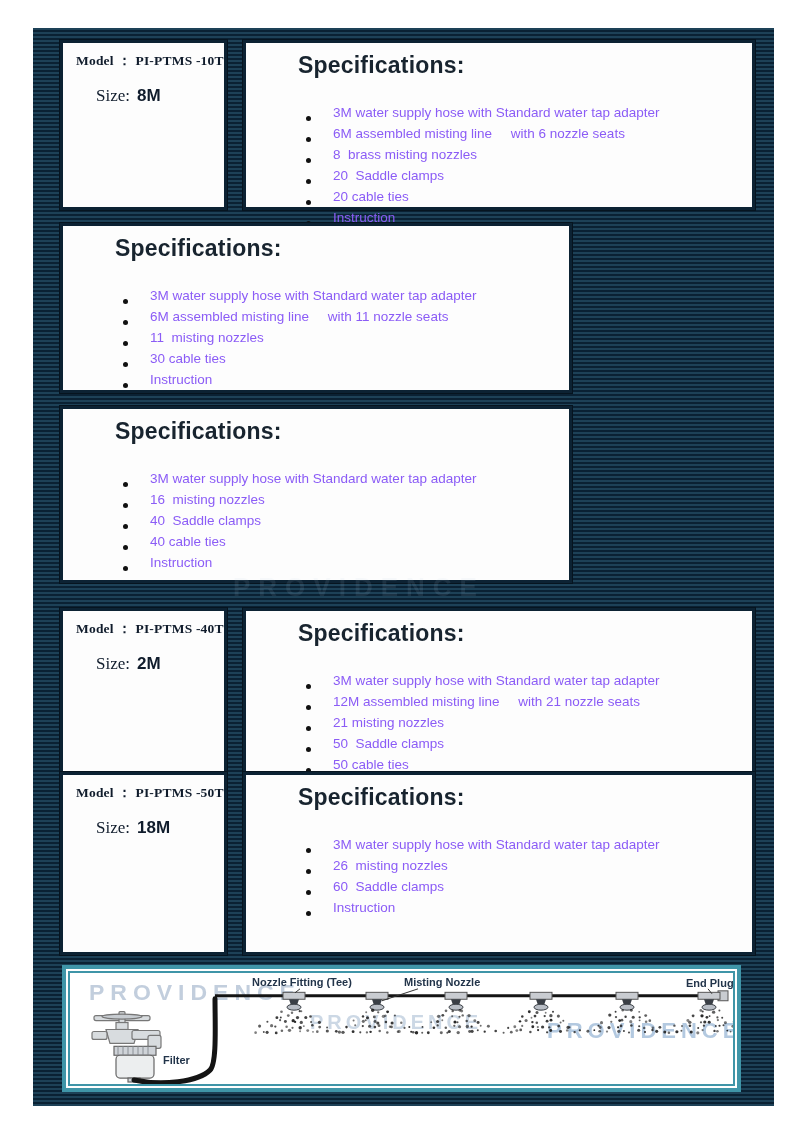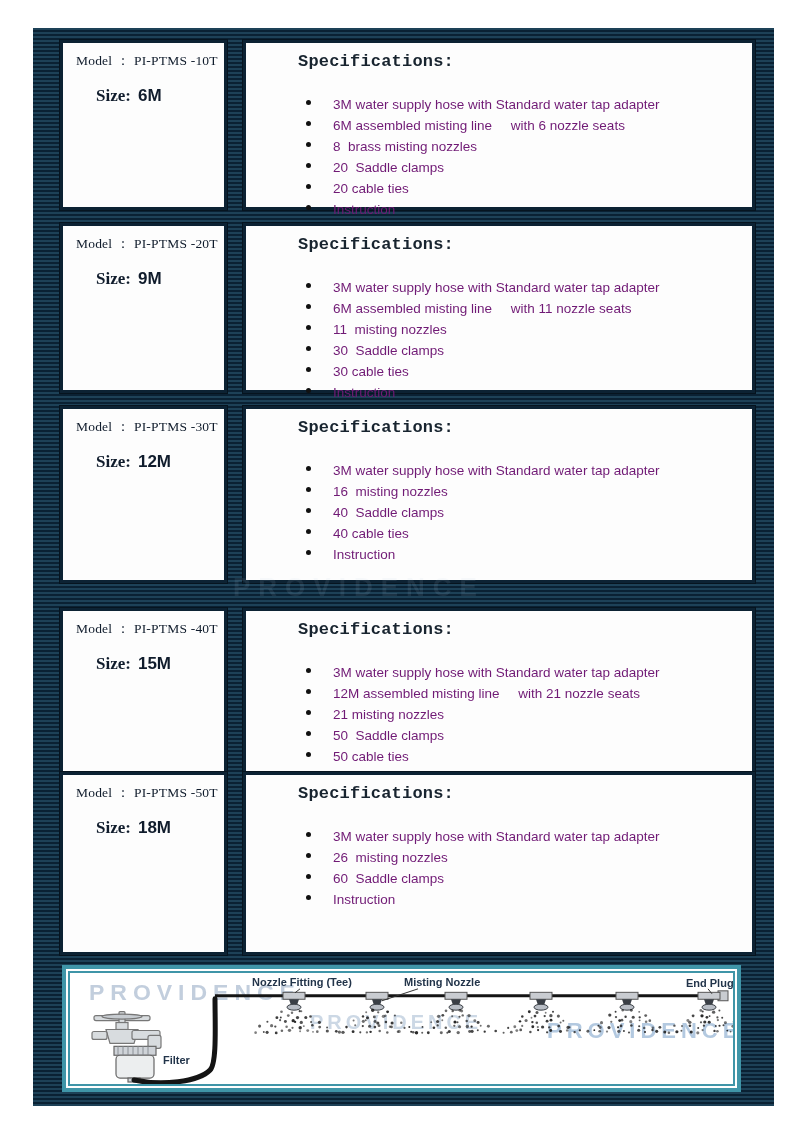--- a/index.html
+++ b/index.html
@@ -7,30 +7,30 @@
   .board{
     position:absolute;left:33px;top:28px;width:741px;height:1078px;
     background:repeating-linear-gradient(180deg,#1d4157 0px,#1d4157 2px,#0a2133 2px,#0a2133 4px);
     box-sizing:border-box;
   }
   .row{position:absolute;left:27px;display:flex;}
   .card{background:#fdfdfd;border:3px solid #0c2233;box-sizing:border-box;box-shadow:0 0 0 1px #06141f;}
   .card.left{width:167px;margin-right:16px;position:relative;}
   .card.right{width:512px;position:relative;}
   .model-line{
-    margin:9px 0 0 13px;font-family:"Liberation Serif",serif;font-weight:normal;
+    margin:9px 0 0 13px;font-family:"Liberation Serif",serif;font-weight:bold;
     font-size:13.5px;color:#101c2c;letter-spacing:.2px;white-space:pre;
   }
   .model-line .sep{padding:0 4px;}
   .size-line{margin:16px 0 0 33px;color:#101c2c;white-space:pre;}
-  .size-line .slabel{font-family:"Liberation Serif",serif;font-weight:bold;font-size:17px;}
+  .size-line .slabel{font-family:"Liberation Serif",serif;font-weight:normal;font-size:17px;}
   .size-line .sval{font-family:"Liberation Sans",sans-serif;font-weight:bold;font-size:17px;padding-left:7px;}
-  .spec-title{margin:9px 0 0 52px;font-size:17px;font-weight:600;color:#18242f;letter-spacing:.2px;font-family:Liberation Mono, monospace;}
+  .spec-title{margin:9px 0 0 52px;font-size:23px;font-weight:600;color:#18242f;letter-spacing:.2px;}
   ul.specs{list-style:none;margin:23px 0 0 60px;padding:0;}
-  ul.specs li{display:flex;align-items:center;line-height:21px;font-size:13.5px;color:#701a75;white-space:pre-wrap;}
+  ul.specs li{display:flex;align-items:flex-end;line-height:21px;font-size:13.5px;color:#8b5cf6;white-space:pre-wrap;}
   ul.specs .dot{width:5px;height:5px;border-radius:50%;background:#111;flex:0 0 5px;margin-right:22px;position:relative;top:-2px;}
   .ghost-wm{
     position:absolute;left:200px;top:544px;font-size:26px;font-weight:bold;letter-spacing:8px;
     color:rgba(190,210,228,0.10);pointer-events:none;
   }
   .diagram-frame{
     position:absolute;left:29px;top:937px;width:679px;height:127px;
     border:4px solid #3f95a8;background:#fff;box-sizing:border-box;
   }
   .diagram-inner{
@@ -42,74 +42,65 @@
   .dlabel{font-family:"Liberation Sans",sans-serif;font-weight:bold;font-size:11px;fill:#22344a;}
 </style>
 </head>
 <body>
 
 <div class="board">
 
   <section class="row" style="top:12px;height:170px">
     <div class="card left" style="height:170px">
       <div class="model-line"><span>Model</span><span class="sep">：</span><span>PI-PTMS -10T</span></div>
-      <div class="size-line"><span class="slabel">Size:</span><span class="sval">6M</span></div>
+      <div class="size-line"><span class="slabel">Size:</span><span class="sval">8M</span></div>
     </div>
     <div class="card right" style="height:170px">
       <div class="spec-title">Specifications:</div>
       <ul class="specs">
           <li><span class="dot"></span><span>3M water supply hose with Standard water tap adapter</span></li>
           <li><span class="dot"></span><span>6M assembled misting line     with 6 nozzle seats</span></li>
           <li><span class="dot"></span><span>8  brass misting nozzles</span></li>
           <li><span class="dot"></span><span>20  Saddle clamps</span></li>
           <li><span class="dot"></span><span>20 cable ties</span></li>
           <li><span class="dot"></span><span>Instruction</span></li>
         </ul>
     </div>
   </section>
 
   <section class="row" style="top:195px;height:170px">
-    <div class="card left" style="height:170px">
-      <div class="model-line"><span>Model</span><span class="sep">：</span><span>PI-PTMS -20T</span></div>
-      <div class="size-line"><span class="slabel">Size:</span><span class="sval">9M</span></div>
-    </div>
     <div class="card right" style="height:170px">
       <div class="spec-title">Specifications:</div>
       <ul class="specs">
           <li><span class="dot"></span><span>3M water supply hose with Standard water tap adapter</span></li>
           <li><span class="dot"></span><span>6M assembled misting line     with 11 nozzle seats</span></li>
           <li><span class="dot"></span><span>11  misting nozzles</span></li>
-          <li><span class="dot"></span><span>30  Saddle clamps</span></li>
           <li><span class="dot"></span><span>30 cable ties</span></li>
           <li><span class="dot"></span><span>Instruction</span></li>
         </ul>
     </div>
   </section>
 
   <section class="row" style="top:378px;height:177px">
-    <div class="card left" style="height:177px">
-      <div class="model-line"><span>Model</span><span class="sep">：</span><span>PI-PTMS -30T</span></div>
-      <div class="size-line"><span class="slabel">Size:</span><span class="sval">12M</span></div>
-    </div>
     <div class="card right" style="height:177px">
       <div class="spec-title">Specifications:</div>
       <ul class="specs">
           <li><span class="dot"></span><span>3M water supply hose with Standard water tap adapter</span></li>
           <li><span class="dot"></span><span>16  misting nozzles</span></li>
           <li><span class="dot"></span><span>40  Saddle clamps</span></li>
           <li><span class="dot"></span><span>40 cable ties</span></li>
           <li><span class="dot"></span><span>Instruction</span></li>
         </ul>
     </div>
   </section>
 
   <section class="row" style="top:580px;height:173px">
     <div class="card left" style="height:173px">
       <div class="model-line"><span>Model</span><span class="sep">：</span><span>PI-PTMS -40T</span></div>
-      <div class="size-line"><span class="slabel">Size:</span><span class="sval">15M</span></div>
+      <div class="size-line"><span class="slabel">Size:</span><span class="sval">2M</span></div>
     </div>
     <div class="card right" style="height:173px">
       <div class="spec-title">Specifications:</div>
       <ul class="specs">
           <li><span class="dot"></span><span>3M water supply hose with Standard water tap adapter</span></li>
           <li><span class="dot"></span><span>12M assembled misting line     with 21 nozzle seats</span></li>
           <li><span class="dot"></span><span>21 misting nozzles</span></li>
           <li><span class="dot"></span><span>50  Saddle clamps</span></li>
           <li><span class="dot"></span><span>50 cable ties</span></li>
           <li><span class="dot"></span><span>Instruction</span></li>

